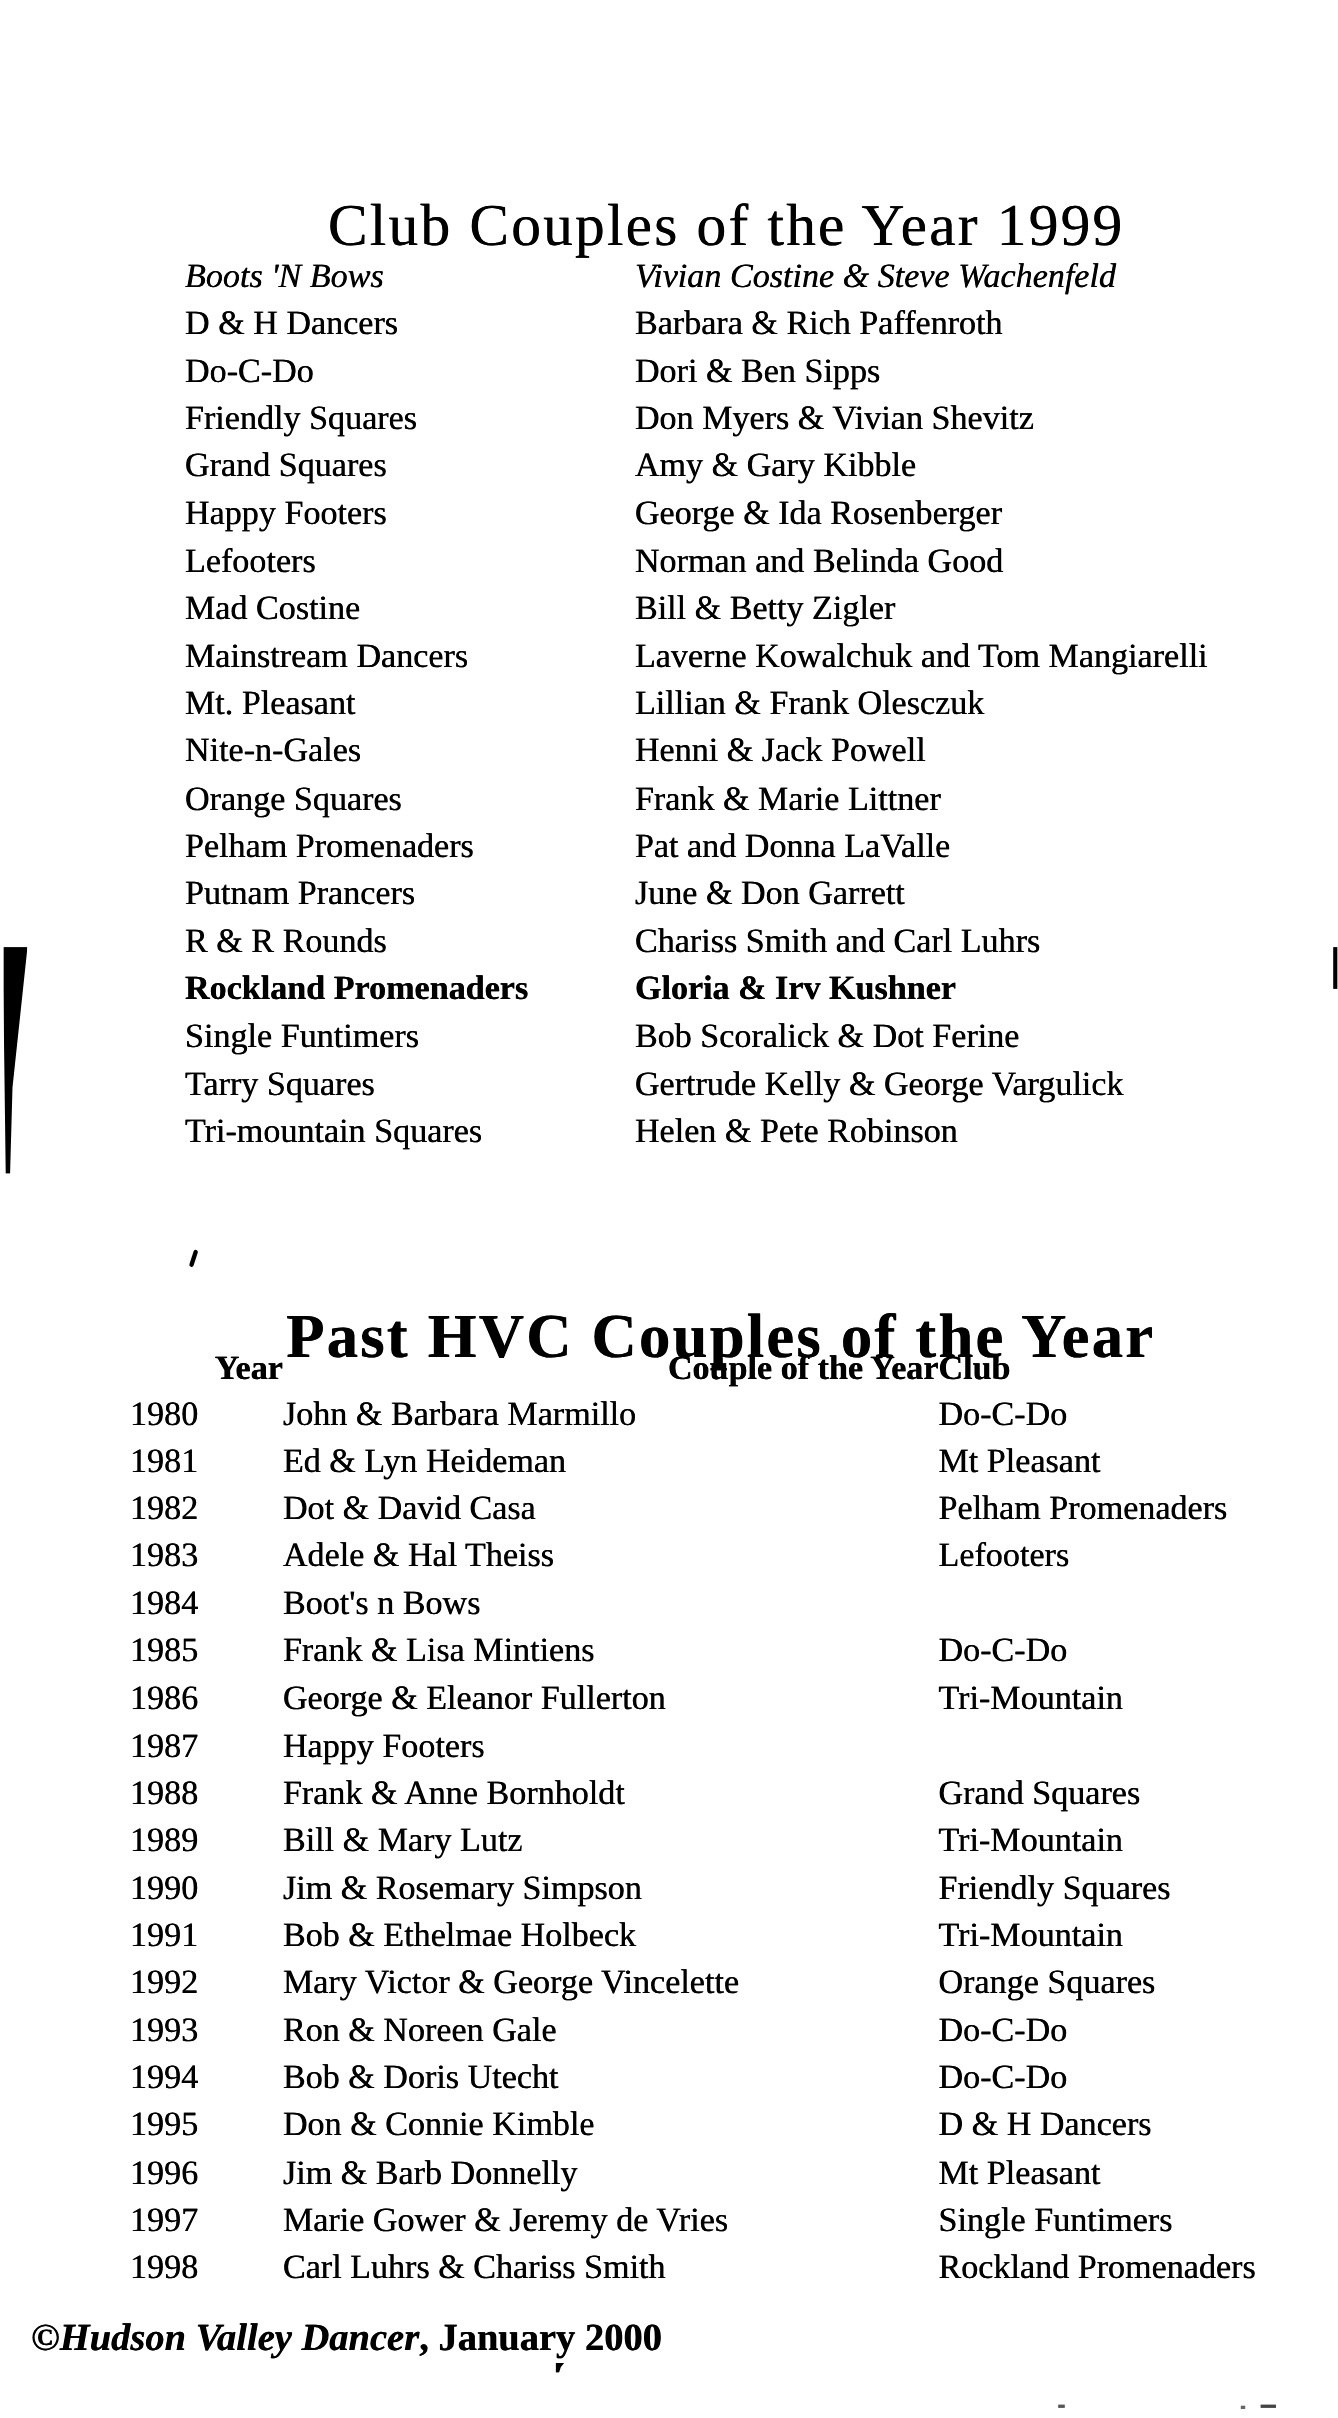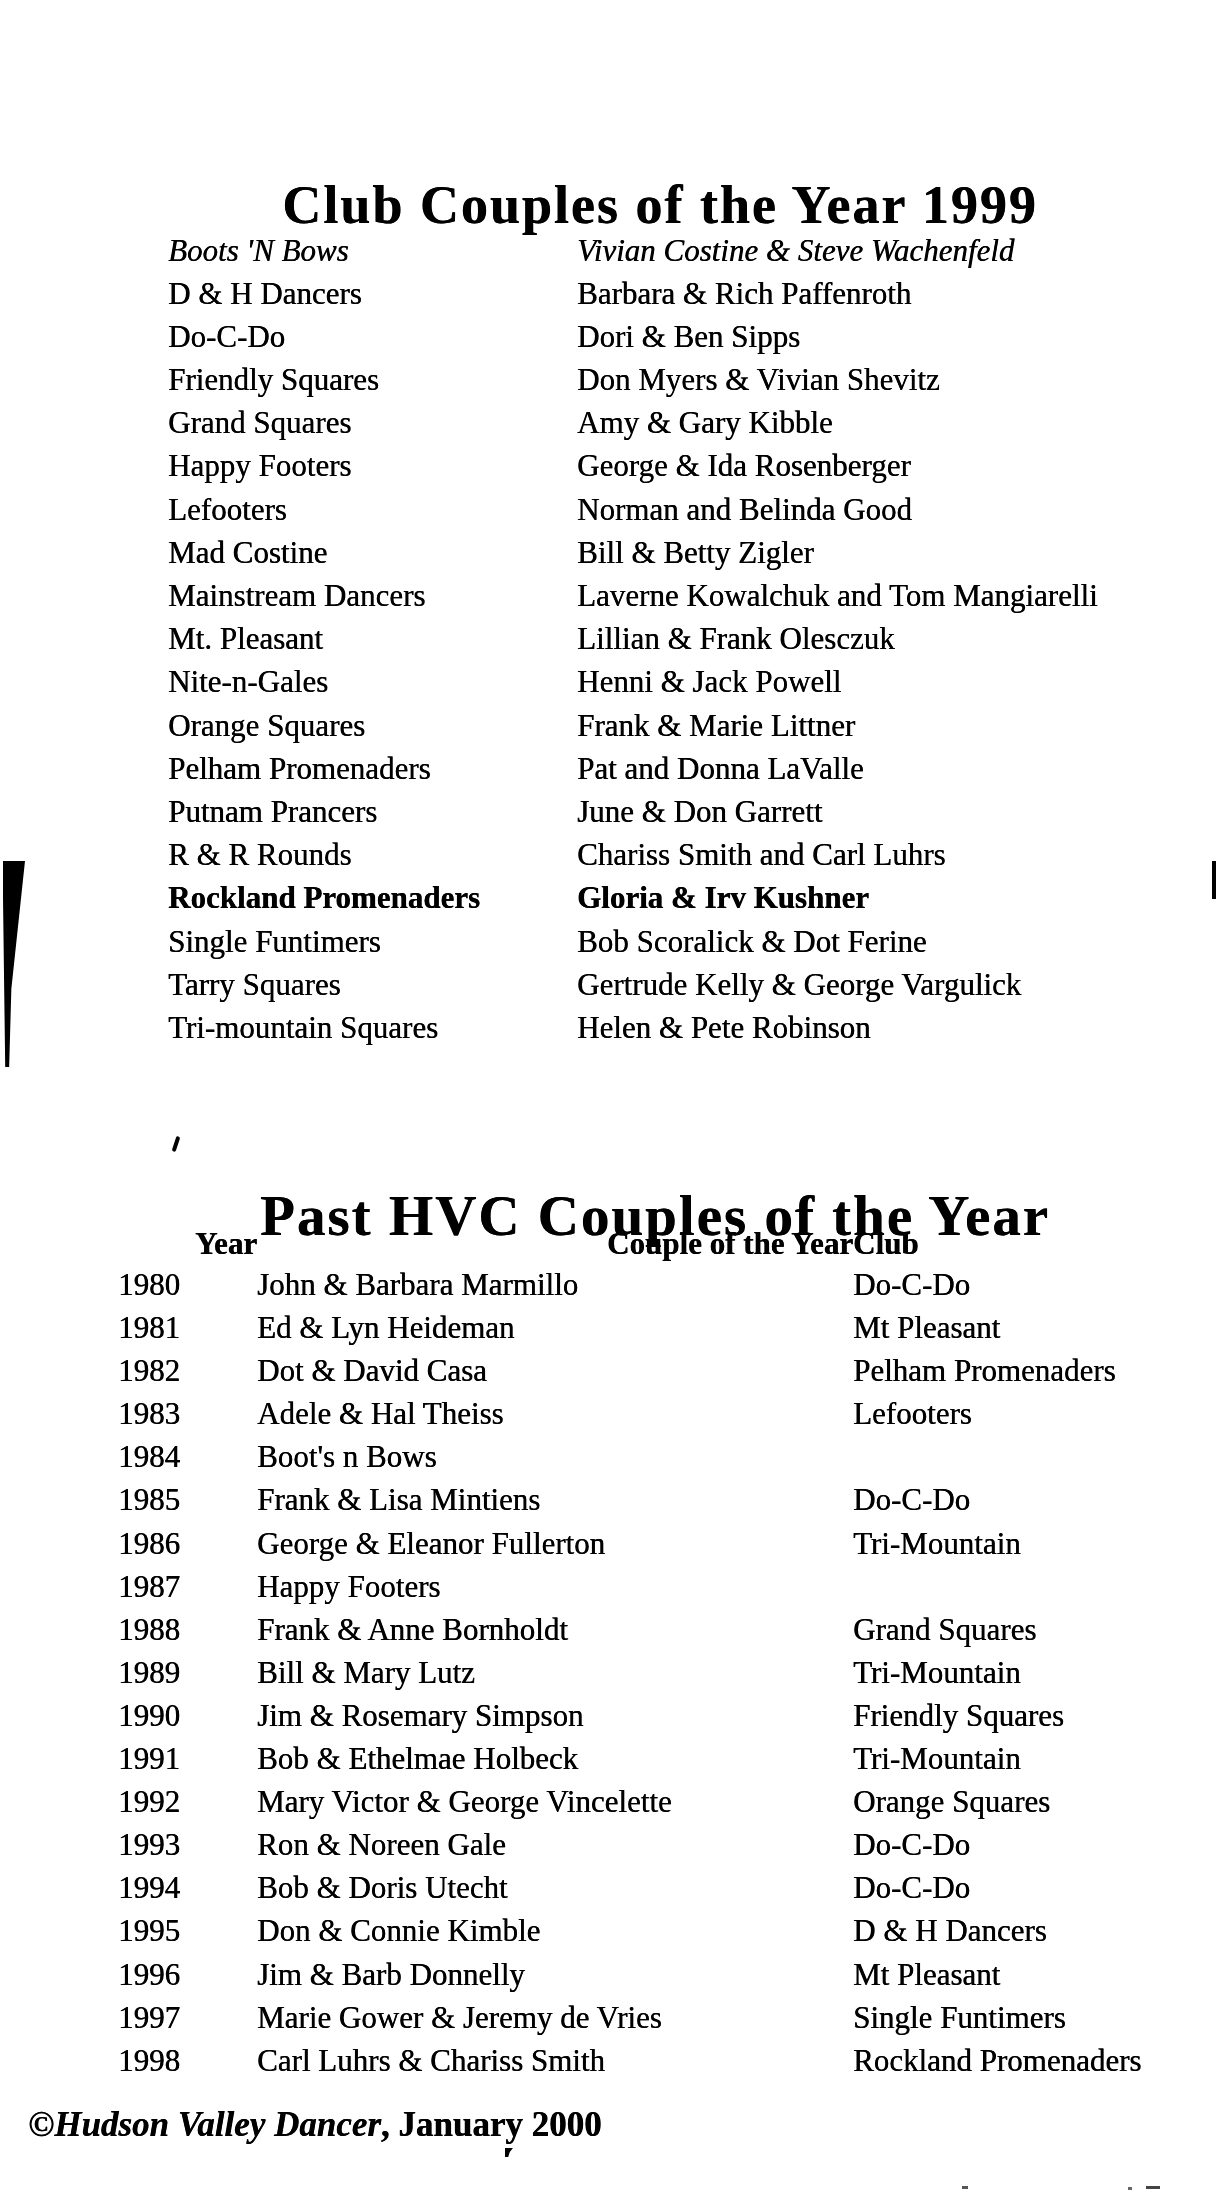--- a/index.html
+++ b/index.html
@@ -7,21 +7,21 @@
     width:1216px;height:2198px;position:relative;overflow:hidden;
     background:#ffffff;color:#000000;
     font-family:"Liberation Serif", serif;
     -webkit-font-smoothing:antialiased;
   }
   .ink{ text-shadow:0.4px 0 0 currentColor; } 
 
   
   .s1-title{
     position:absolute;left:120px;top:140px;width:1080px;
-    text-align:center;font-size:54px;font-weight:bold;letter-spacing:2px;
+    text-align:center;font-size:54px;font-weight:normal;letter-spacing:2px;
     line-height:1.1;white-space:nowrap;
   }
   .s1-table{position:absolute;left:168px;top:229px;}
   .s1-row{display:flex;height:43.2px;align-items:center;font-size:31px;line-height:1.1;white-space:nowrap;}
   .s1-club{width:409px;flex:none;}
   .s1-couple{flex:none;}
   .row-italic{font-style:italic;}
   .row-bold{font-weight:bold;}
 
   

